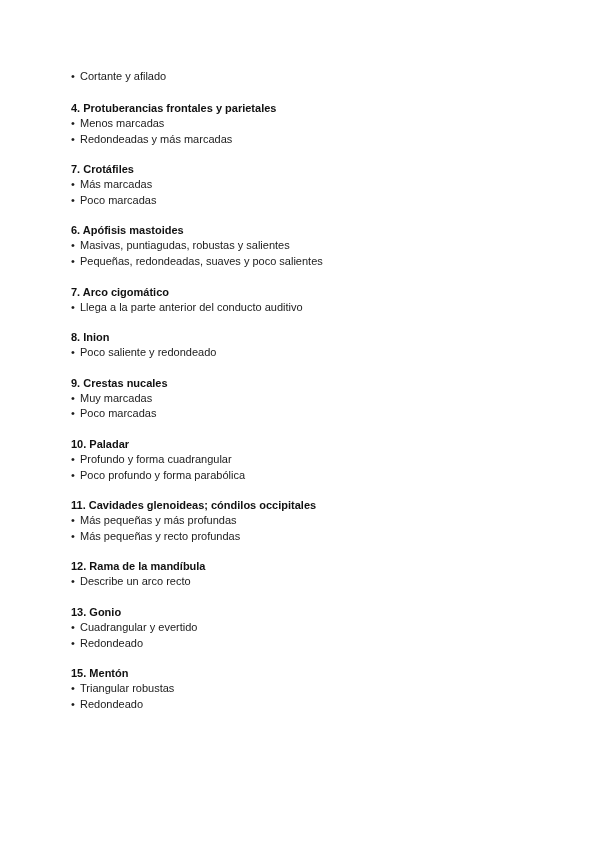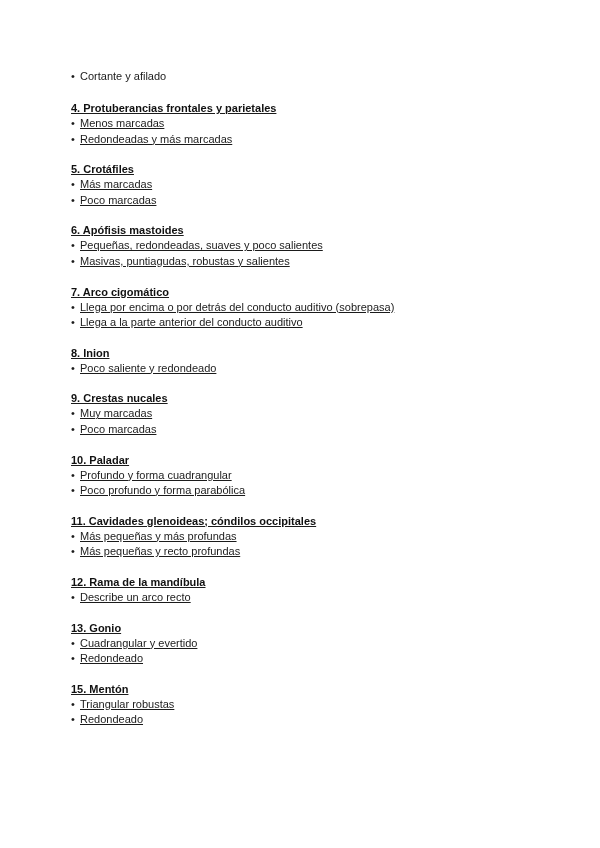--- a/index.html
+++ b/index.html
@@ -31,21 +31,20 @@
     line-height: 15.3px;
     font-weight: 400;
     white-space: nowrap;
   }
   .marker {
     display: inline-block;
     width: 9px;
   }
   .section {
     margin: 0 0 14.5px 0;
-    text-decoration: underline;
   }
   .heading {
     margin: 0;
     padding: 0;
     font-size: 11px;
     line-height: 16px;
     font-weight: 700;
     color: #111111;
     white-space: nowrap;
   }
@@ -57,32 +56,31 @@
   <div class="intro" id="intro">
       <p class="bullet-line"><span class="marker">•</span><span>Cortante y afilado</span></p>
     </div>
   <div id="sections">
       <section class="section">
         <h2 class="heading">4. Protuberancias frontales y parietales</h2>
         <p class="bullet-line"><span class="marker">•</span><span>Menos marcadas</span></p>
         <p class="bullet-line"><span class="marker">•</span><span>Redondeadas y más marcadas</span></p>
       </section>
       <section class="section">
-        <h2 class="heading">5. Crotáfiles</h2>
+        <h2 class="heading">7. Crotáfiles</h2>
         <p class="bullet-line"><span class="marker">•</span><span>Más marcadas</span></p>
         <p class="bullet-line"><span class="marker">•</span><span>Poco marcadas</span></p>
       </section>
       <section class="section">
         <h2 class="heading">6. Apófisis mastoides</h2>
+        <p class="bullet-line"><span class="marker">•</span><span>Masivas, puntiagudas, robustas y salientes</span></p>
         <p class="bullet-line"><span class="marker">•</span><span>Pequeñas, redondeadas, suaves y poco salientes</span></p>
-        <p class="bullet-line"><span class="marker">•</span><span>Masivas, puntiagudas, robustas y salientes</span></p>
       </section>
       <section class="section">
         <h2 class="heading">7. Arco cigomático</h2>
-        <p class="bullet-line"><span class="marker">•</span><span>Llega por encima o por detrás del conducto auditivo (sobrepasa)</span></p>
         <p class="bullet-line"><span class="marker">•</span><span>Llega a la parte anterior del conducto auditivo</span></p>
       </section>
       <section class="section">
         <h2 class="heading">8. Inion</h2>
         <p class="bullet-line"><span class="marker">•</span><span>Poco saliente y redondeado</span></p>
       </section>
       <section class="section">
         <h2 class="heading">9. Crestas nucales</h2>
         <p class="bullet-line"><span class="marker">•</span><span>Muy marcadas</span></p>
         <p class="bullet-line"><span class="marker">•</span><span>Poco marcadas</span></p>

